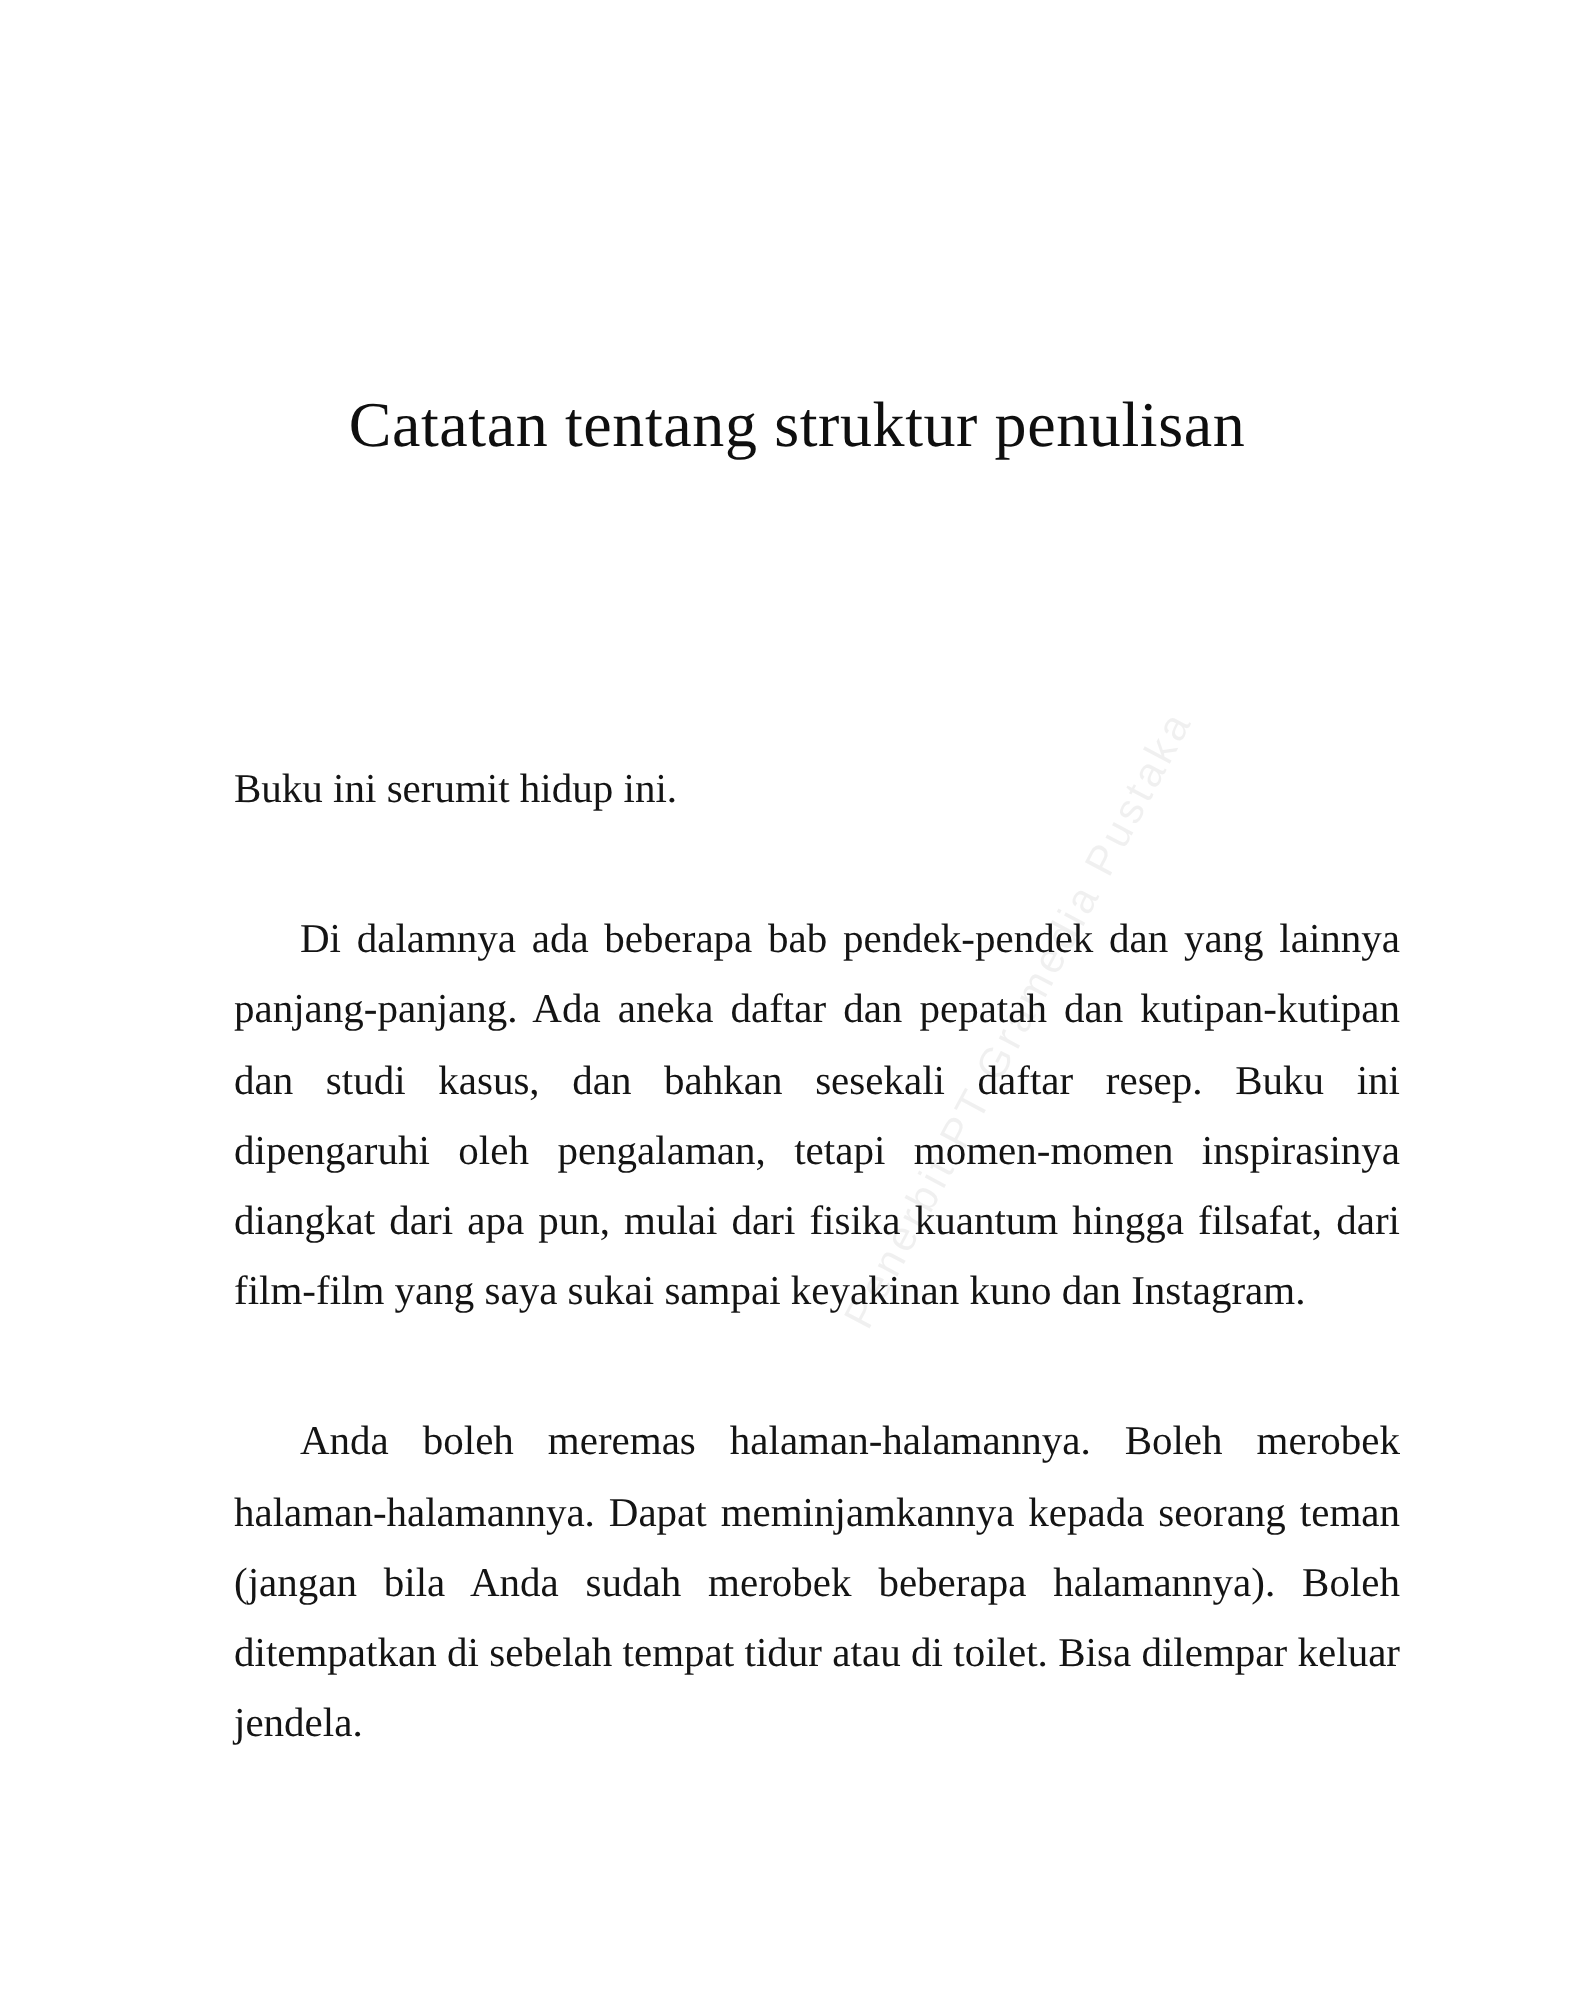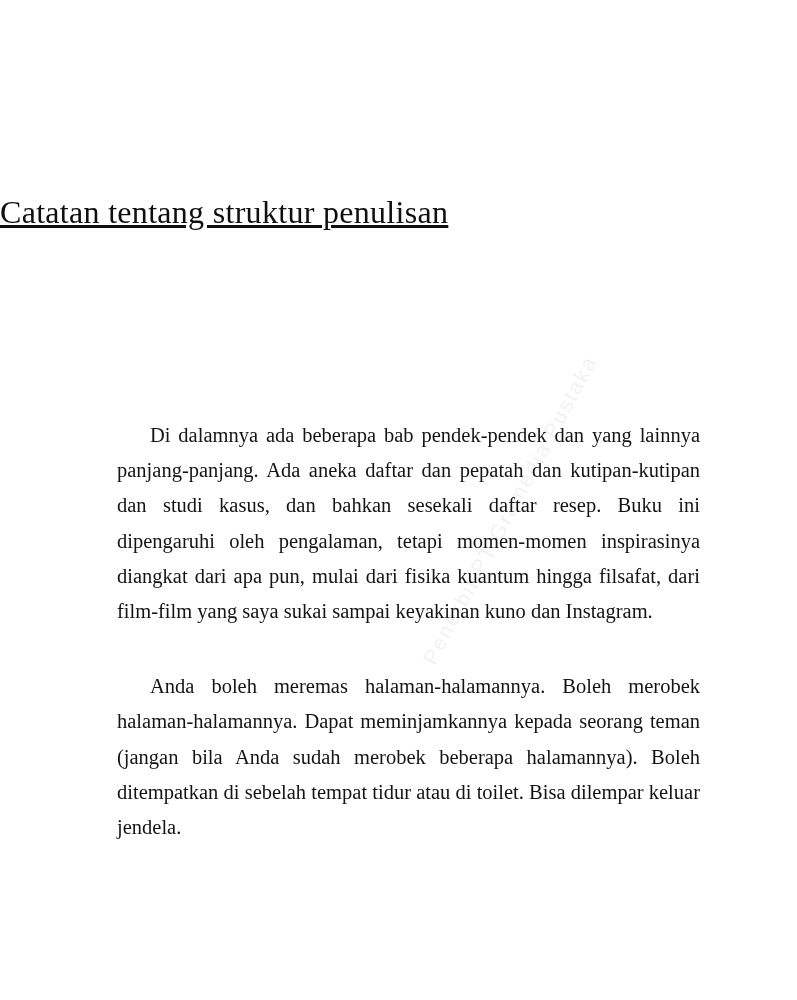--- a/index.html
+++ b/index.html
@@ -44,28 +44,27 @@
   .content {
     position: relative;
     z-index: 1;
   }
 
   .page-title {
     position: absolute;
     left: 0;
     top: 193px;
     width: 797px;
-    text-align: left;
+    text-align: center;
     font-size: 32px;
     font-weight: 400;
     letter-spacing: 0.3px;
     line-height: 1.2;
     margin: 0;
     color: #0f0f0f;
-    text-decoration: underline;
   }
 
   .body-text {
     position: absolute;
     left: 117px;
     top: 378px;
     width: 583px;
     font-size: 20.5px;
     line-height: 35.2px;
     text-align: justify;
@@ -92,18 +91,19 @@
 
 <div class="page">
 
   <div class="watermark">Penerbit PT Gramedia Pustaka</div>
 
   <div class="content">
 
     <h1 class="page-title">Catatan tentang struktur penulisan</h1>
 
     <div class="body-text">
+      <p>Buku ini serumit hidup ini.</p>
       <p class="indent full-justify">Di dalamnya ada beberapa bab pendek-pendek dan yang lainnya panjang-panjang. Ada aneka daftar dan pepatah dan kutipan-kutipan dan studi kasus, dan bahkan sesekali daftar resep. Buku ini dipengaruhi oleh pengalaman, tetapi mo­men-momen inspirasinya diangkat dari apa pun, mulai dari fisika kuantum hingga filsafat, dari film-film yang saya sukai sampai keyakinan kuno dan Instagram.</p>
       <p class="indent full-justify">Anda boleh meremas halaman-halamannya. Boleh mero­bek halaman-halamannya. Dapat meminjamkannya kepada seorang teman (jangan bila Anda sudah merobek beberapa halamannya). Boleh ditempatkan di sebelah tempat tidur atau di toilet. Bisa dilempar keluar jendela.</p>
     </div>
 
   </div>
 </div>
 
 </body></html>

